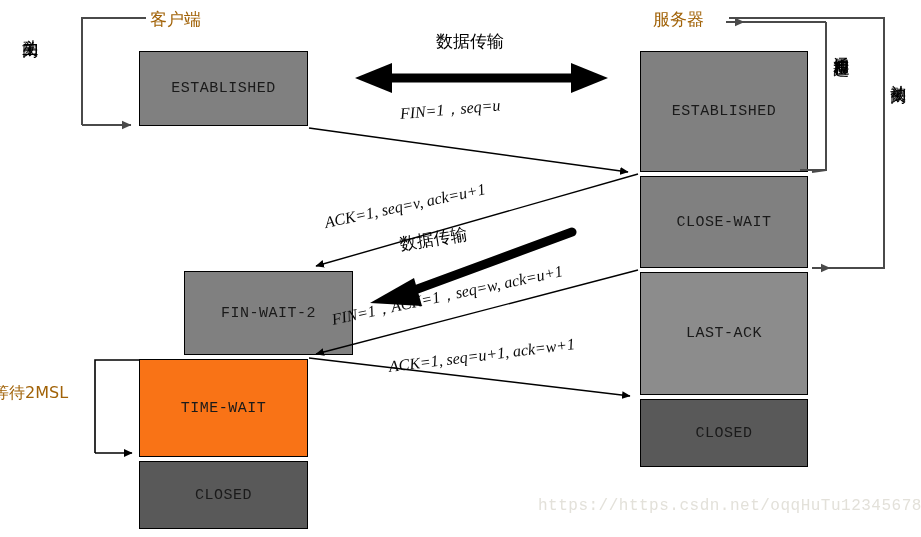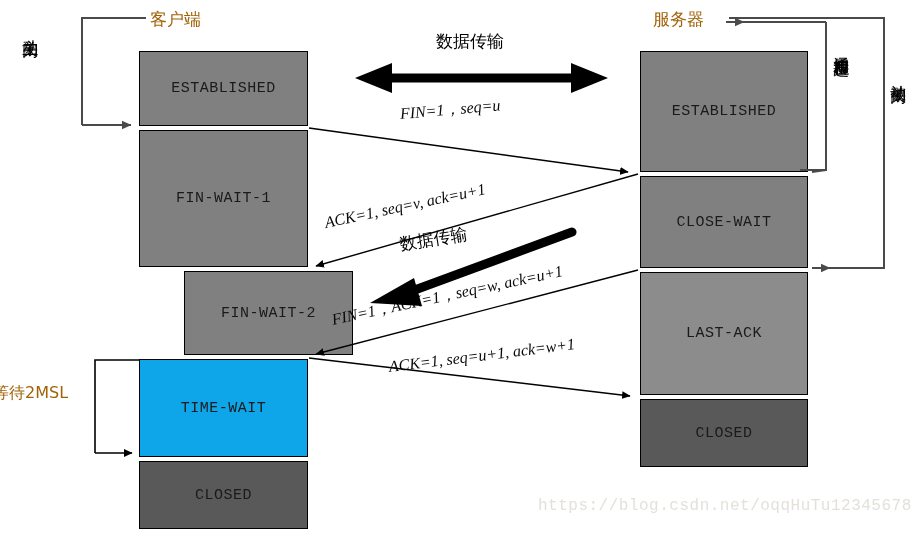--- a/index.html
+++ b/index.html
@@ -90,27 +90,24 @@
   <div class="htext" style="left:653px; top:8px;">服务器</div>
 
   <div class="vtext" style="left:22px; top:26px;">主动关闭</div>
   <div class="vtext" style="left:833px; top:44px;">通知应用进程</div>
   <div class="vtext" style="left:890px; top:72px;">被动关闭</div>
   <div class="htext" style="left:-7px; top:383px; font-size:16px;">等待2MSL</div>
 
   <div class="state-box" id="cb0" style="left: 139px; top: 51px; width: 169px; height: 75px; background: rgb(128, 128, 128);">
       <span>ESTABLISHED</span>
     </div>
-  <div class="state-box" id="cb1" style="left: 139px; top: 130px; width: 169px; height: 137px; background: rgb(128, 128, 128);">
-      <span>FIN-WAIT-1</span>
-    </div>
   <div class="state-box" id="cb2" style="left: 139px; top: 271px; width: 169px; height: 84px; background: rgb(128, 128, 128); margin-left: 45px;">
       <span>FIN-WAIT-2</span>
     </div>
-  <div class="state-box" id="cb3" style="left: 139px; top: 359px; width: 169px; height: 98px; background: #0ea5e9;">
+  <div class="state-box" id="cb3" style="left: 139px; top: 359px; width: 169px; height: 98px; background: #f97316;">
       <span>TIME-WAIT</span>
     </div>
   <div class="state-box" id="cb4" style="left: 139px; top: 461px; width: 169px; height: 68px; background: rgb(89, 89, 89);">
       <span>CLOSED</span>
     </div>
 
   <div class="state-box" id="sb0" style="left: 640px; top: 51px; width: 168px; height: 121px; background: rgb(128, 128, 128);">
       <span>ESTABLISHED</span>
     </div>
   <div class="state-box" id="sb2" style="left: 640px; top: 272px; width: 168px; height: 123px; background: rgb(140, 140, 140);">
@@ -124,21 +121,21 @@
     </div>
 
   <div class="dt-label" style="left:436px; top:30px;">数据传输</div>
   <div class="dt-label" style="left:400px; top:233px; transform:rotate(-9deg);">数据传输</div>
 
   <div class="msg-label" style="left:400px; top:104px; transform:rotate(-5deg);">FIN=1，seq=u</div>
   <div class="msg-label" style="left:325px; top:214px; transform:rotate(-12deg);">ACK=1, seq=v, ack=u+1</div>
   <div class="msg-label" style="left:332px; top:310px; transform:rotate(-12deg);">FIN=1，ACK=1，seq=w, ack=u+1</div>
   <div class="msg-label" style="left:389px; top:358px; transform:rotate(-7deg);">ACK=1, seq=u+1, ack=w+1</div>
 
-  <div class="watermark" style="left: 538px; top: 497px; color: rgb(227, 225, 218);">https://blog.csdn.net/oqqHuTu12345678</div>
+  <div class="watermark" style="left: 538px; top: 497px; color: rgb(227, 225, 218);">https://https.csdn.net/oqqHuTu12345678</div>
 
   <svg class="overlay" viewBox="0 0 921 537" xmlns="http://www.w3.org/2000/svg">
     <defs>
       <marker id="ah-thin" markerWidth="9" markerHeight="9" refX="8" refY="4.5" orient="auto" markerUnits="userSpaceOnUse">
         <path d="M0,0.6 L8.6,4.5 L0,8.4 z" fill="#000000"></path>
       </marker>
       <marker id="ah-gray" markerWidth="10" markerHeight="10" refX="9" refY="5" orient="auto" markerUnits="userSpaceOnUse">
         <path d="M0,0.8 L9.4,5 L0,9.2 z" fill="#4a4a4a"></path>
       </marker>
     </defs>

